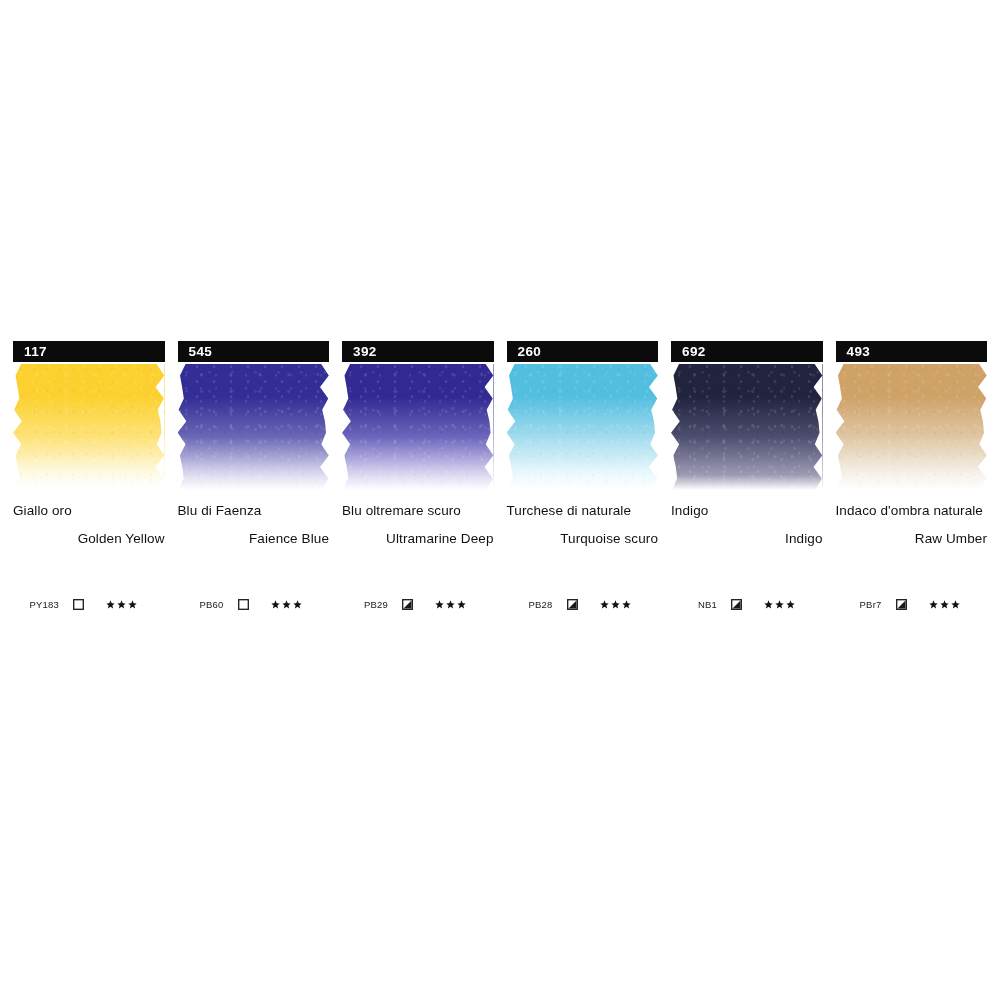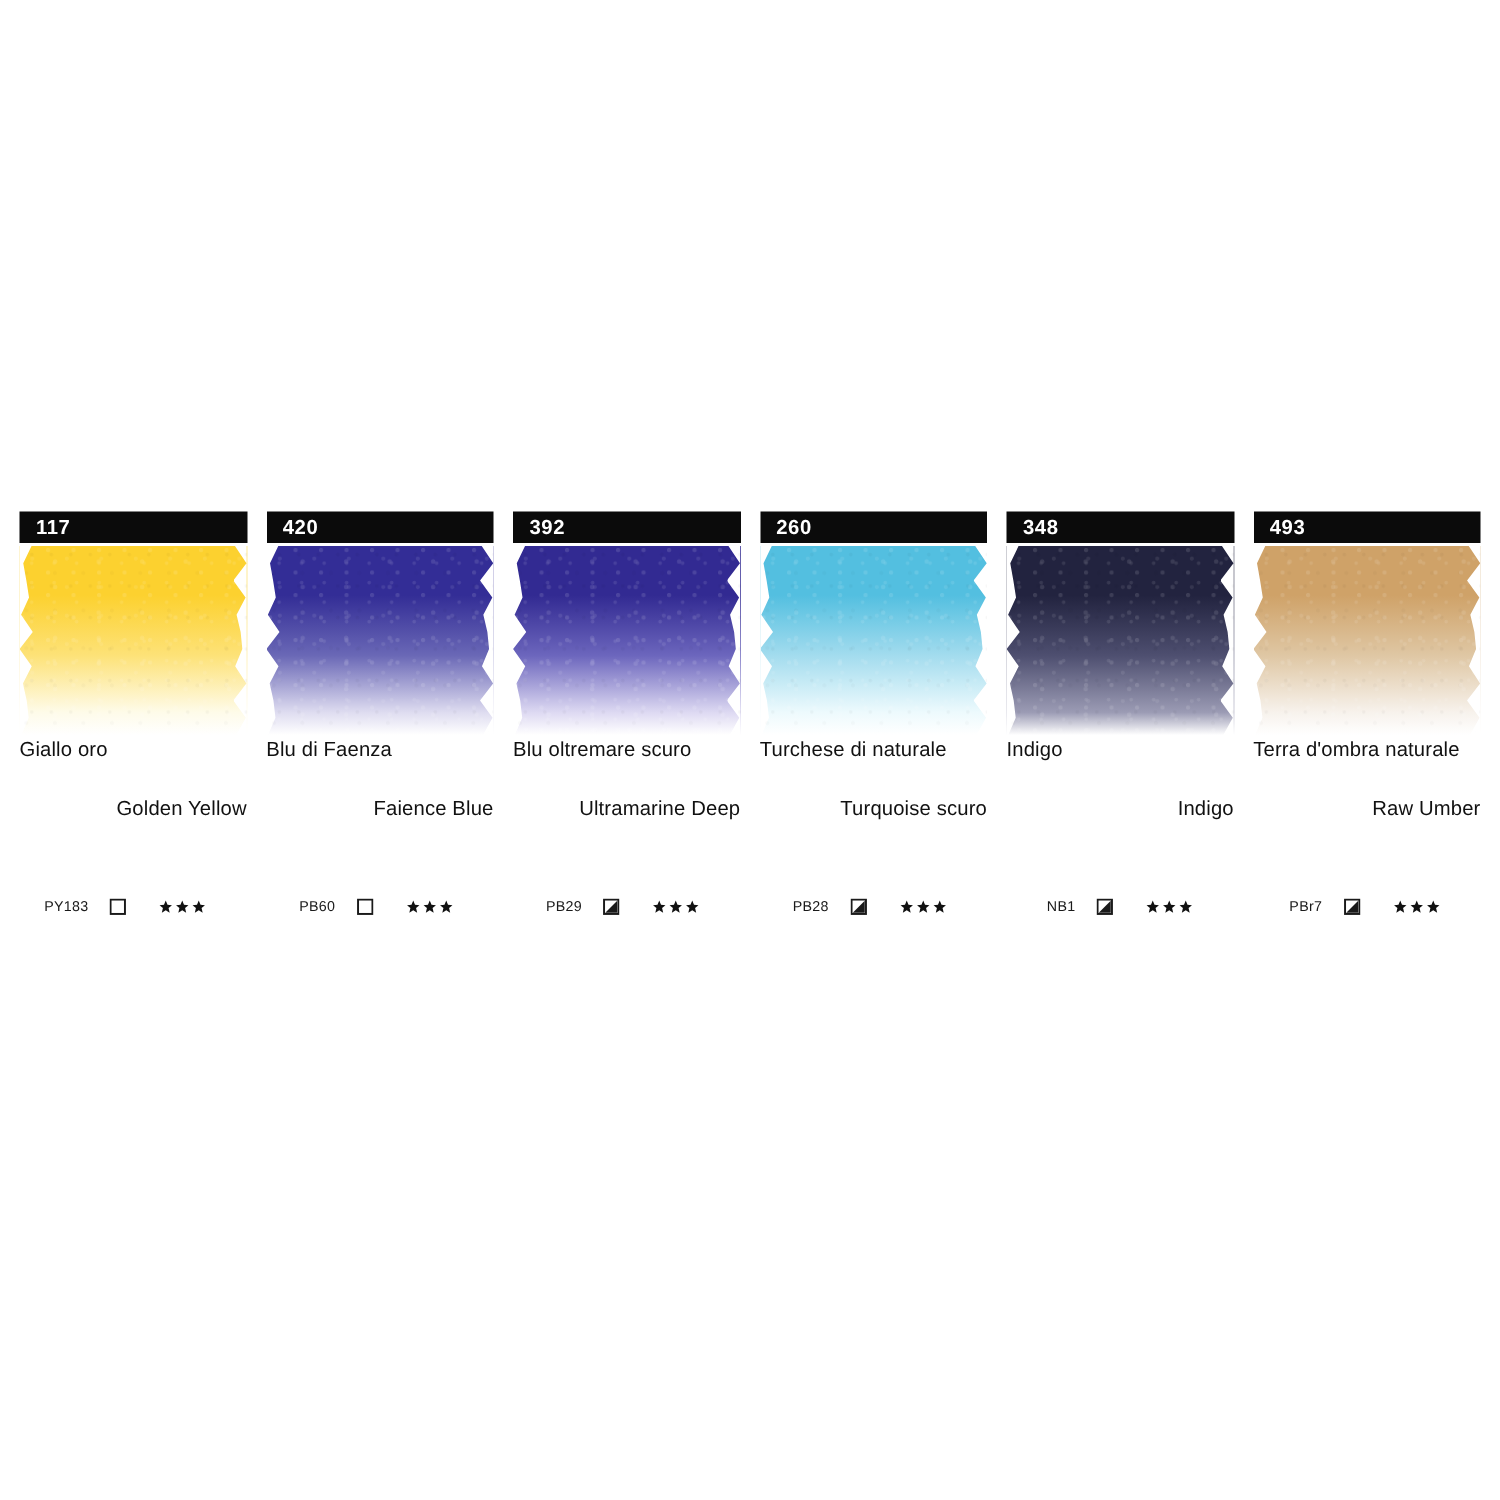--- a/index.html
+++ b/index.html
@@ -88,20 +88,21 @@
     top:150px;
     left:0;
     width:100%;
   }
   .name-it{
     font-size:13.5px;
     color:#111111;
     line-height:18px;
     letter-spacing:.1px;
     min-height:18px;
+    margin-top:11px;
   }
   .name-en{
     font-size:13.5px;
     color:#111111;
     line-height:18px;
     letter-spacing:.1px;
     position:absolute;
     top:39px;
     left:0;
     width:100%;
@@ -183,21 +184,21 @@
             <span class="star">
               <svg width="9" height="9" viewBox="0 0 10 10">
                 <path d="M5 0.4 L6.3 3.5 L9.6 3.8 L7.1 6.0 L7.9 9.4 L5 7.6 L2.1 9.4 L2.9 6.0 L0.4 3.8 L3.7 3.5 Z" fill="#111111"></path>
               </svg>
             </span>
           </span>
         </div>
       </div>
       <div class="swatch-col">
         <div class="col-header">
-          <span class="col-number">420</span>
+          <span class="col-number">545</span>
         </div>
         <div class="swatch-wrap">
           <div class="swatch-paint" style="background: linear-gradient(rgb(51, 45, 150) 0%, rgb(51, 45, 150) 26%, rgb(106, 104, 182) 58%, rgb(222, 220, 240) 88%, rgb(255, 255, 255) 100%);"></div>
           <div class="grain"></div>
           <div class="edge left" style="clip-path: polygon(89.2% 0%, 27.9% 9.1%, 50.8% 18.2%, 70.6% 27.3%, 11.9% 36.4%, 98.3% 45.5%, 0.8% 54.5%, 90.7% 63.6%, 25.6% 72.7%, 53.4% 81.8%, 68.3% 90.9%, 13.6% 100%, 0% 100%, 0% 0%);"></div>
           <div class="edge right" style="clip-path: polygon(12.7% 0%, 97.9% 9.1%, 0.6% 18.2%, 91.4% 27.3%, 24.6% 36.4%, 54.6% 45.5%, 67.1% 54.5%, 14.4% 63.6%, 97.2% 72.7%, 0.3% 81.8%, 92.8% 90.9%, 22.4% 100%, 100% 100%, 100% 0%);"></div>
         </div>
         <div class="name-block">
           <div class="name-it">Blu di Faenza</div>
           <div class="name-en">Faience Blue</div>
@@ -305,21 +306,21 @@
             <span class="star">
               <svg width="9" height="9" viewBox="0 0 10 10">
                 <path d="M5 0.4 L6.3 3.5 L9.6 3.8 L7.1 6.0 L7.9 9.4 L5 7.6 L2.1 9.4 L2.9 6.0 L0.4 3.8 L3.7 3.5 Z" fill="#111111"></path>
               </svg>
             </span>
           </span>
         </div>
       </div>
       <div class="swatch-col">
         <div class="col-header">
-          <span class="col-number">348</span>
+          <span class="col-number">692</span>
         </div>
         <div class="swatch-wrap">
           <div class="swatch-paint" style="background: linear-gradient(rgb(34, 35, 63) 0%, rgb(34, 35, 63) 26%, rgb(78, 79, 112) 58%, rgb(155, 155, 180) 88%, rgb(255, 255, 255) 100%);"></div>
           <div class="grain"></div>
           <div class="edge left" style="clip-path: polygon(89.2% 0%, 27.9% 9.1%, 50.8% 18.2%, 70.6% 27.3%, 11.9% 36.4%, 98.3% 45.5%, 0.8% 54.5%, 90.7% 63.6%, 25.6% 72.7%, 53.4% 81.8%, 68.3% 90.9%, 13.6% 100%, 0% 100%, 0% 0%);"></div>
           <div class="edge right" style="clip-path: polygon(12.7% 0%, 97.9% 9.1%, 0.6% 18.2%, 91.4% 27.3%, 24.6% 36.4%, 54.6% 45.5%, 67.1% 54.5%, 14.4% 63.6%, 97.2% 72.7%, 0.3% 81.8%, 92.8% 90.9%, 22.4% 100%, 100% 100%, 100% 0%);"></div>
         </div>
         <div class="name-block">
           <div class="name-it">Indigo</div>
           <div class="name-en">Indigo</div>
@@ -355,21 +356,21 @@
         <div class="col-header">
           <span class="col-number">493</span>
         </div>
         <div class="swatch-wrap">
           <div class="swatch-paint" style="background: linear-gradient(rgb(207, 162, 104) 0%, rgb(207, 162, 104) 26%, rgb(223, 199, 164) 58%, rgb(247, 242, 236) 88%, rgb(255, 255, 255) 100%);"></div>
           <div class="grain"></div>
           <div class="edge left" style="clip-path: polygon(89.2% 0%, 27.9% 9.1%, 50.8% 18.2%, 70.6% 27.3%, 11.9% 36.4%, 98.3% 45.5%, 0.8% 54.5%, 90.7% 63.6%, 25.6% 72.7%, 53.4% 81.8%, 68.3% 90.9%, 13.6% 100%, 0% 100%, 0% 0%);"></div>
           <div class="edge right" style="clip-path: polygon(12.7% 0%, 97.9% 9.1%, 0.6% 18.2%, 91.4% 27.3%, 24.6% 36.4%, 54.6% 45.5%, 67.1% 54.5%, 14.4% 63.6%, 97.2% 72.7%, 0.3% 81.8%, 92.8% 90.9%, 22.4% 100%, 100% 100%, 100% 0%);"></div>
         </div>
         <div class="name-block">
-          <div class="name-it">Terra d'ombra naturale</div>
+          <div class="name-it">Indaco d'ombra naturale</div>
           <div class="name-en">Raw Umber</div>
         </div>
         <div class="spec-row">
           <span class="pigment-code">PBr7</span>
           <span class="transparency-icon">
             <svg width="11" height="11" viewBox="0 0 11 11">
               <rect x="0.7" y="0.7" width="9.6" height="9.6" fill="#ffffff" stroke="#1a1a1a" stroke-width="1.3"></rect>
               <path d="M1.5 9.5 L9.5 9.5 L9.5 1.5 Z" fill="#1a1a1a"></path>
             </svg>
           </span>

